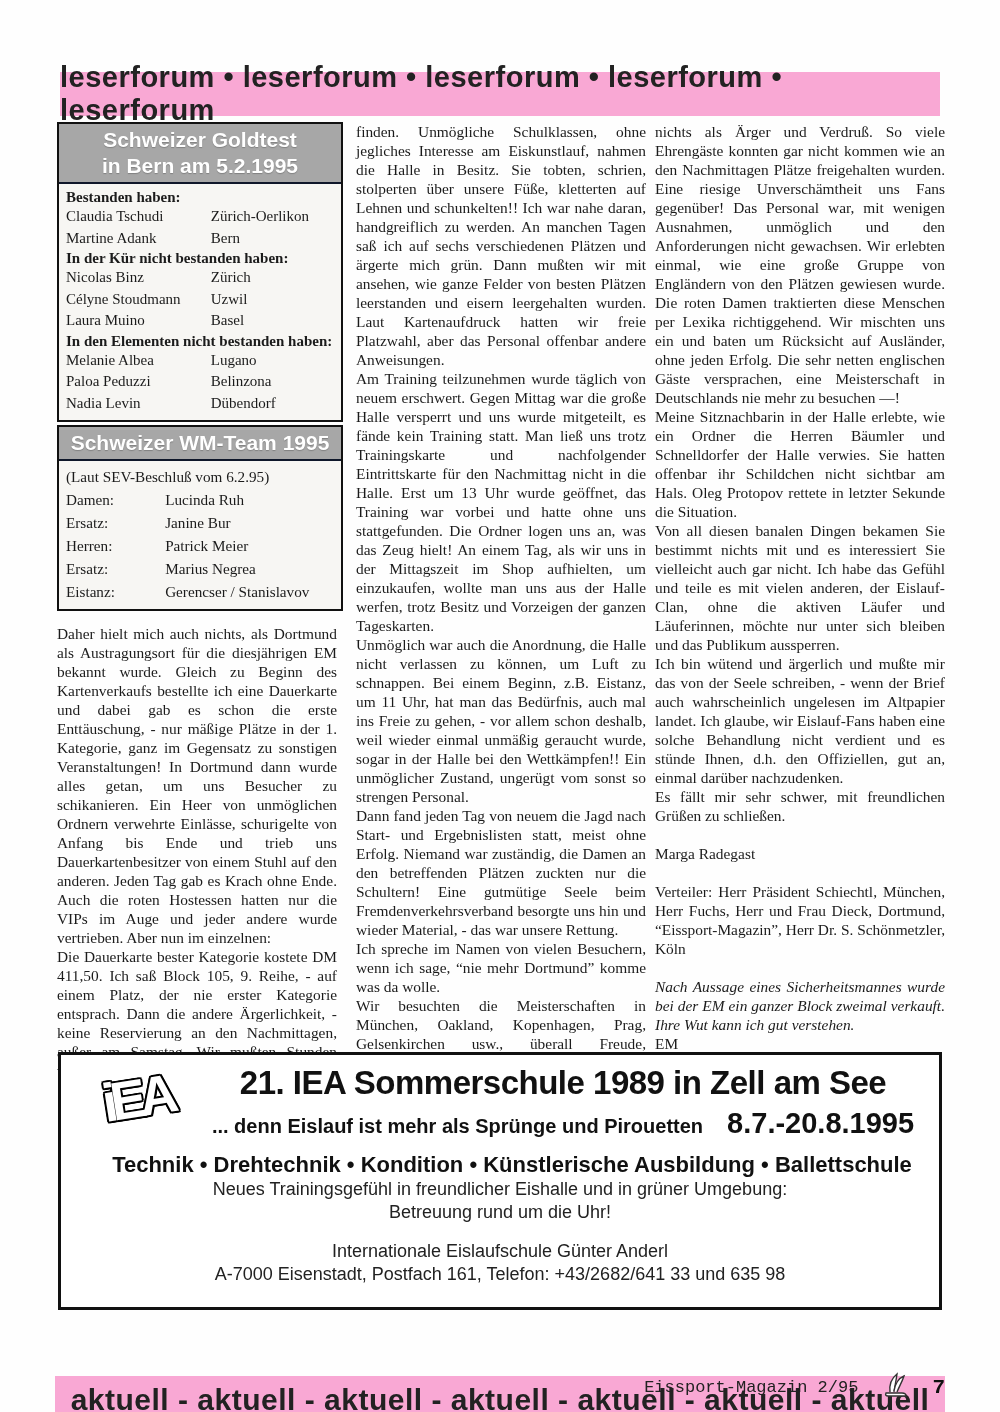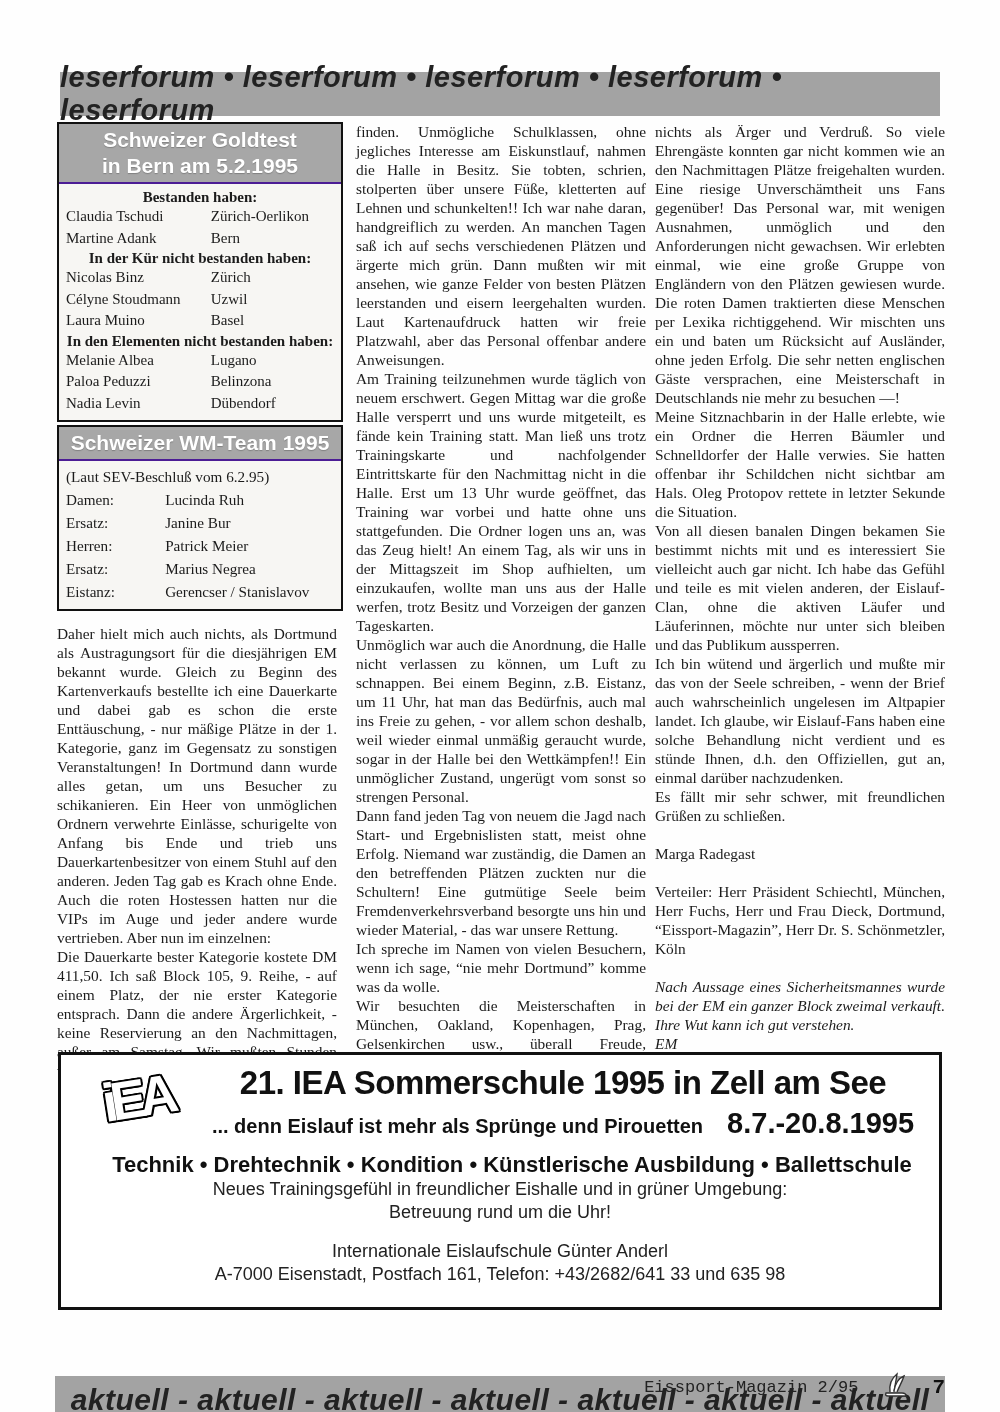--- a/index.html
+++ b/index.html
@@ -2,50 +2,50 @@
 <html lang="de"><head>
 <meta charset="utf-8">
 <style>
   html,body{margin:0;padding:0;}
   body{
     width:1000px;height:1412px;position:relative;background:#fefefe;
     font-family:"Liberation Serif",serif;color:#1b1b1b;overflow:hidden;
   }
   
   .banner{
-    position:absolute;left:60px;width:880px;height:44px;background:#a3a3a3;
+    position:absolute;left:60px;width:880px;height:44px;background:#f9a8d4;
     display:flex;align-items:center;justify-content:center;
-    font-family:"Liberation Sans",sans-serif;font-style:italic;font-weight:bold;
+    font-family:"Liberation Sans",sans-serif;font-weight:bold;
     font-size:29px;color:#222;letter-spacing:.5px;
   }
   .banner.top{top:72px;}
   .banner.bottom{top:1376px;left:55px;width:890px;height:48px;font-size:30px;}
   
   .columns{
     position:absolute;left:57px;top:122px;width:888px;height:925px;
     display:flex;gap:9px;
   }
   .col{flex:1;min-width:0;}
   .col p{
     margin:0;text-align:justify;font-size:15.4px;line-height:19px;
   }
   .col p.gap-above{margin-top:19px;}
   .italic-note{font-style:italic;}
-  .sig-initials{text-align:center;font-style:italic;}
+  .sig-initials{text-align:center;}
   
   .info-box{border:2px solid #111;background:#f7f6f3;margin-right:4px;}
   .info-box + .info-box{margin-top:3px;}
   .box-title{
     background:#a7a7a7;color:#fff;text-align:center;
     font-family:"Liberation Sans",sans-serif;font-weight:bold;font-size:21px;
-    line-height:26px;padding:3px 2px;border-bottom:2px solid #4c1d95;
+    line-height:26px;padding:3px 2px;border-bottom:2px solid #0f172a;
     text-shadow:0 1px 1px rgba(60,60,60,.35);
   }
   .box-body{padding:4px 7px 6px 7px;font-size:15px;}
-  .gt .section-header{font-weight:bold;line-height:18px;text-align:center;}
+  .gt .section-header{font-weight:bold;line-height:18px;}
   .gt .person-row{display:flex;line-height:21.5px;}
   .gt .p-name{width:54%;}
   .gt .p-city{flex:1;}
   .wm .box-note{line-height:23px;font-size:15.2px;}
   .wm .person-row{display:flex;line-height:23px;font-size:15.2px;}
   .wm .p-name{width:37%;}
   .wm .p-city{flex:1;}
   .left-text{margin-top:13px;margin-right:10px;}
   
   .ad-box{
@@ -186,21 +186,21 @@
     <p class="gap-above">Verteiler: Herr Präsident Schiechtl, München, Herr Fuchs, Herr und Frau Dieck, Dortmund, “Eissport-Magazin”, Herr Dr. S. Schönmetzler, Köln</p>
     <p class="gap-above italic-note">Nach Aussage eines Sicherheitsmannes wurde bei der EM ein ganzer Block zweimal verkauft. Ihre Wut kann ich gut verstehen.</p>
     <p class="sig-initials">EM</p>
   </div>
 </div>
 
 <div class="ad-box">
   <div class="ad-top">
     <div class="ad-logo">iEA</div>
     <div class="ad-head">
-      <div class="ad-headline">21. IEA Sommerschule 1995 in Zell am See</div>
+      <div class="ad-headline">21. IEA Sommerschule 1989 in Zell am See</div>
       <div class="ad-subrow">
         <span class="ad-subline">... denn Eislauf ist mehr als Sprünge und Pirouetten</span>
         <span class="ad-dates">8.7.-20.8.1995</span>
       </div>
     </div>
   </div>
   <div class="ad-topics">Technik • Drehtechnik • Kondition • Künstlerische Ausbildung • Ballettschule</div>
   <div class="ad-lines">
     <div>Neues Trainingsgefühl in freundlicher Eishalle und in grüner Umgebung:</div>
     <div>Betreuung rund um die Uhr!</div>

